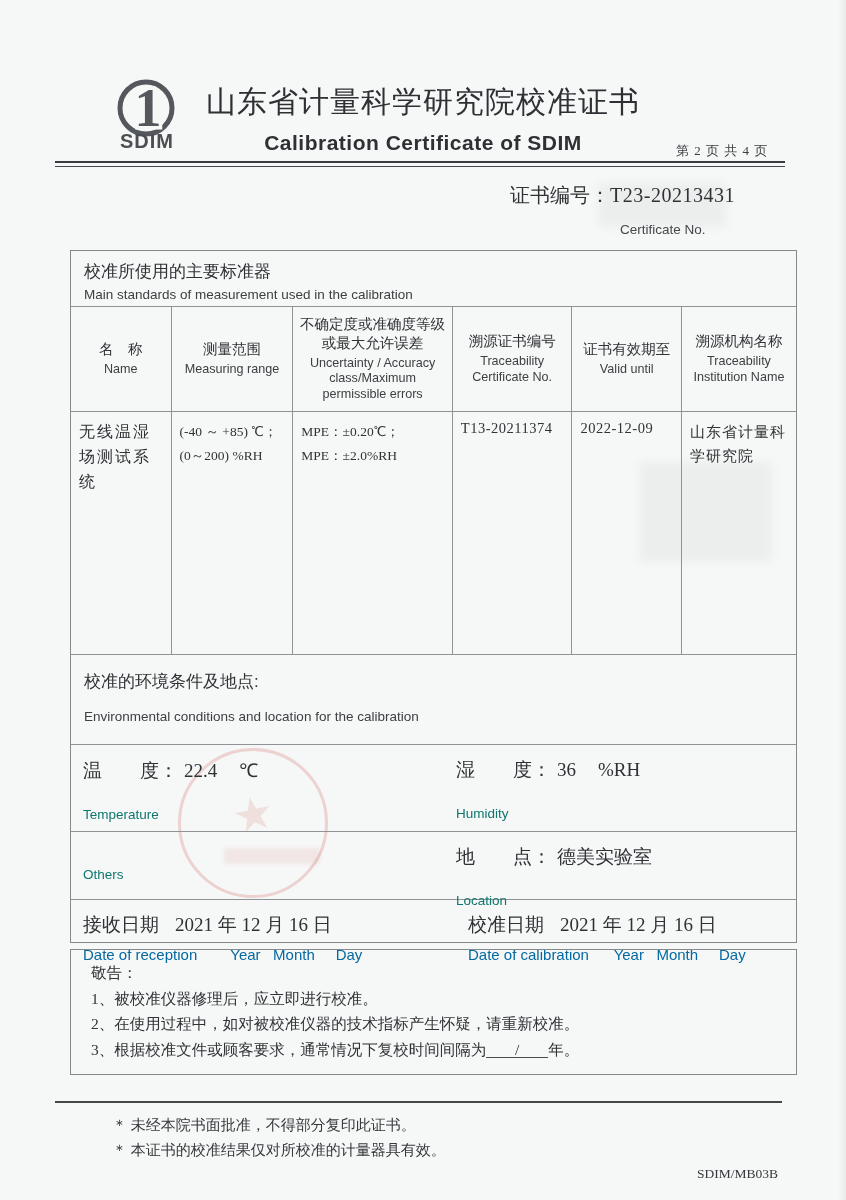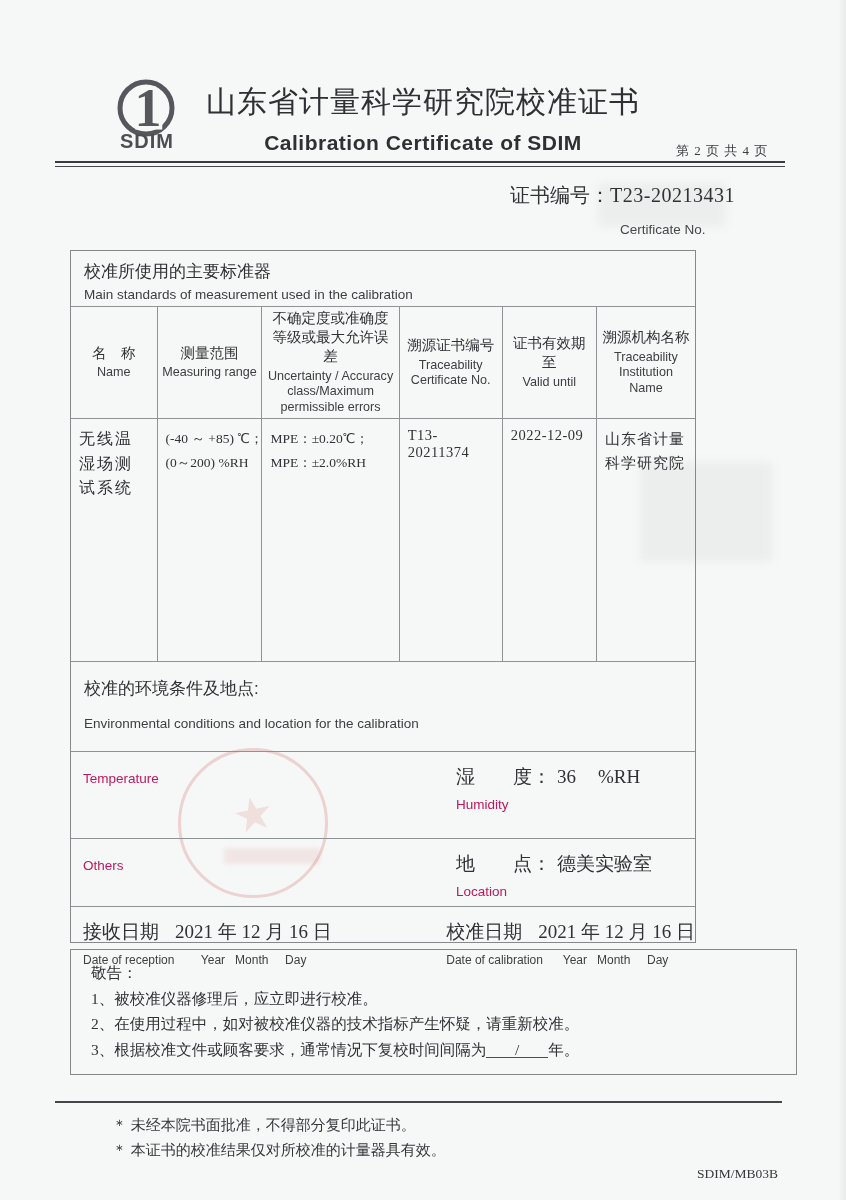--- a/index.html
+++ b/index.html
@@ -50,21 +50,21 @@
   .smudge{position:absolute;background:rgba(118,130,124,.07);filter:blur(4px);z-index:0;}
   .smudge.s1{left:598px;top:183px;width:128px;height:44px;}
   .smudge.s2{left:640px;top:462px;width:132px;height:100px;}
   .edge-shade{
     position:absolute;right:0;top:0;width:8px;height:100%;
     background:linear-gradient(to right,rgba(0,0,0,0),rgba(0,0,0,.05));z-index:5;
   }
 
   
   .main-box{
-    position:absolute;left:70px;top:250px;width:626px;height:693px;
+    position:absolute;left:70px;top:250px;width:727px;height:693px;
     border:1.3px solid #85898c;box-sizing:border-box;z-index:1;
   }
   .sec-title{padding:9px 13px 0;height:46px;box-sizing:content-box;}
   .sec-title .zh{font-size:17px;color:#2f3235;}
   .sec-title .en{font-size:13.5px;color:#3d4043;margin-top:4px;}
 
   table.std{width:100%;border-collapse:collapse;table-layout:fixed;}
   table.std th,table.std td{border:1.2px solid #8f9396;}
   table.std th:first-child,table.std td:first-child{border-left:none;margin-top:36px;}
   table.std th:last-child,table.std td:last-child{border-right:none;}
@@ -89,25 +89,25 @@
   .env-row{display:flex;border-bottom:1.2px solid #8f9396;box-sizing:border-box;}
   .env-row .half-l{width:385px;padding:12px 0 0 12px;box-sizing:border-box;}
   .env-row .half-r{flex:1;padding:12px 0 0 0;}
   .row-temp{height:87px;}
   .row-other{height:68px;}
   .row-dates{height:65px;border-bottom:none;gap:12px;}
   .val-line{font-size:19px;color:#2f3235;white-space:nowrap;}
   .val-line .lab{font-family:"Liberation Sans",sans-serif;}
   .val-line .val{font-family:"Liberation Serif",serif;margin-left:6px;}
   .val-line .unit{font-family:"Liberation Serif",serif;margin-left:22px;}
-  .en-label{font-size:13.5px;color:#be185d;margin-top:7px;}
+  .en-label{font-size:13.5px;color:#0f766e;margin-top:23px;}
   .date-line{font-size:19px;color:#2f3235;white-space:nowrap;}
   .date-line .lab{font-family:"Liberation Sans",sans-serif;}
   .date-line .val{font-family:"Liberation Serif",serif;margin-left:16px;}
-  .en-dates{font-size:12px;color:#404040;margin-top:8px;white-space:pre;}
+  .en-dates{font-size:15px;color:#0369a1;margin-top:8px;white-space:pre;}
 
   
   .notice-box{
     position:absolute;left:70px;top:949px;width:727px;height:126px;
     border:1.2px solid #85898c;box-sizing:border-box;padding:10px 20px 0;
     font-family:"Liberation Serif",serif;font-size:15.5px;color:#303336;z-index:1;
   }
   .notice-line{line-height:25.5px;}
   .blank-slot{
     display:inline-block;width:62px;border-bottom:1.2px solid #4a4d50;
@@ -228,20 +228,23 @@
       </tbody>
     </table>
 
     <div class="env-title">
       <div class="zh">校准的环境条件及地点:</div>
       <div class="en">Environmental conditions and location for the calibration</div>
     </div>
 
     <div class="env-row row-temp">
       <div class="half-l">
+        <div class="val-line">
+          <span class="lab">温　　度：</span><span class="val">22.4</span><span class="unit">℃</span>
+        </div>
         <div class="en-label">Temperature</div>
       </div>
       <div class="half-r">
         <div class="val-line">
           <span class="lab">湿　　度：</span><span class="val">36</span><span class="unit">%RH</span>
         </div>
         <div class="en-label">Humidity</div>
       </div>
     </div>
 

